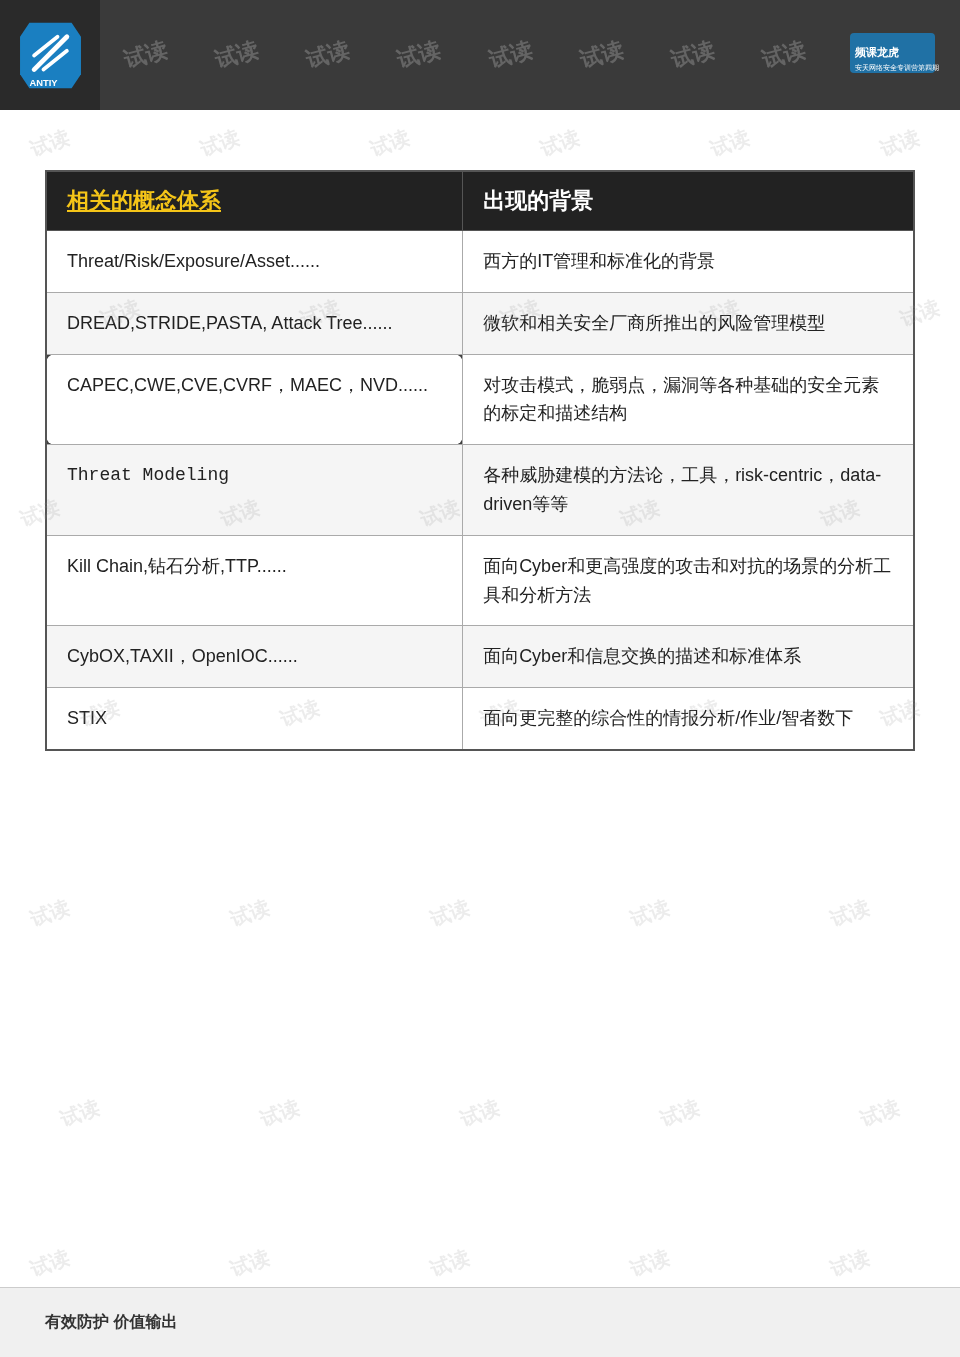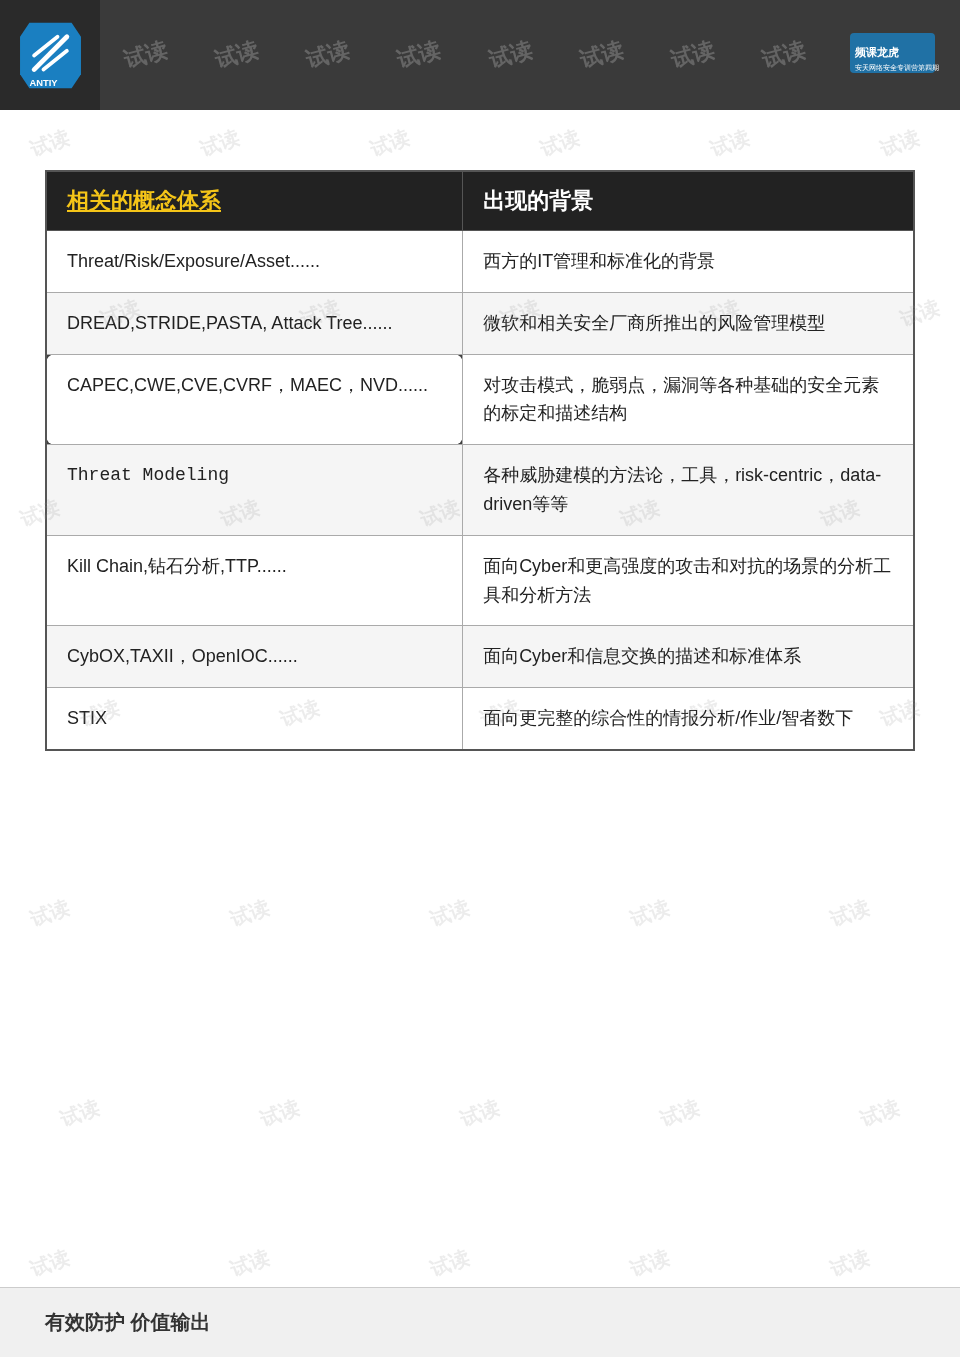--- a/index.html
+++ b/index.html
@@ -146,21 +146,21 @@
       height: 70px;
       background: #f0f0f0;
       display: flex;
       align-items: center;
       justify-content: space-between;
       padding: 0 45px;
       border-top: 1px solid #ccc;
     }
 
     .footer-text {
-      font-size: 20px;
+      font-size: 16px;
       color: #333;
       font-weight: bold;
     }
 
     .footer-logo {
       display: flex;
       align-items: center;
     }
 
     .page-bg {

